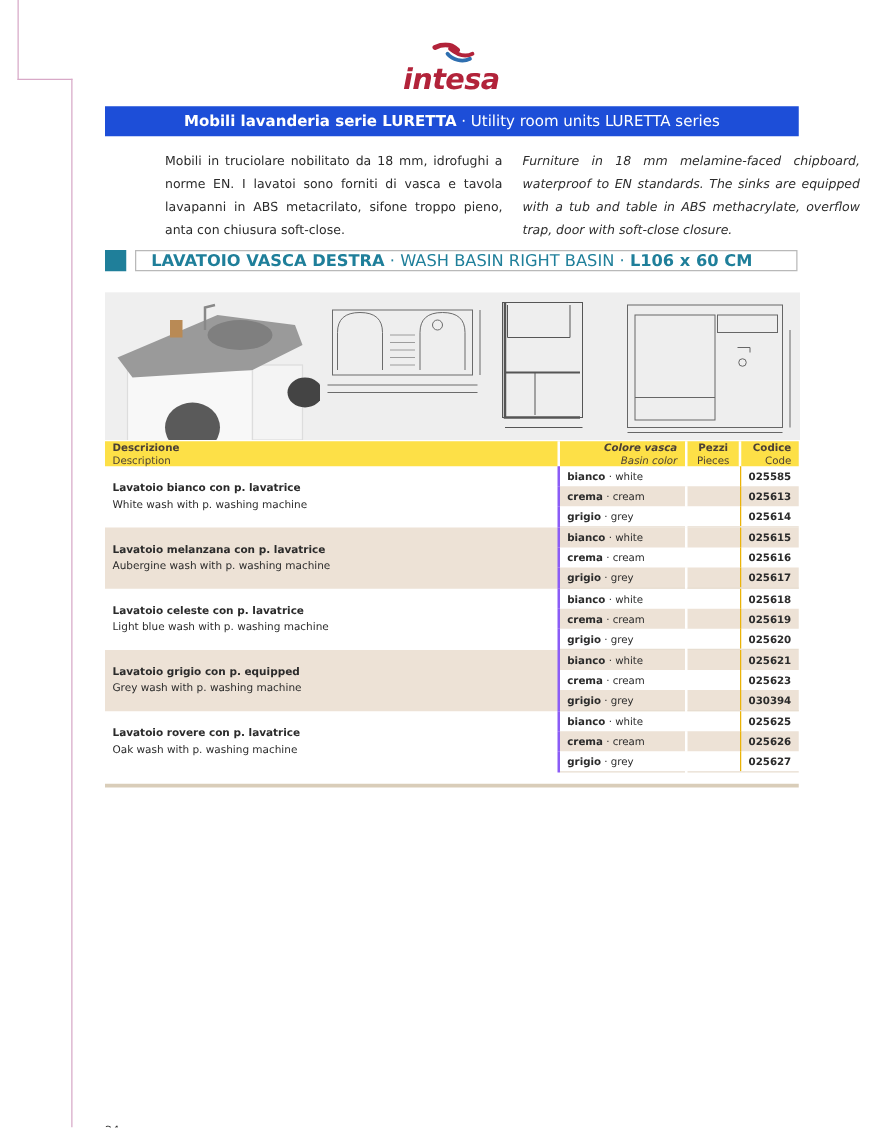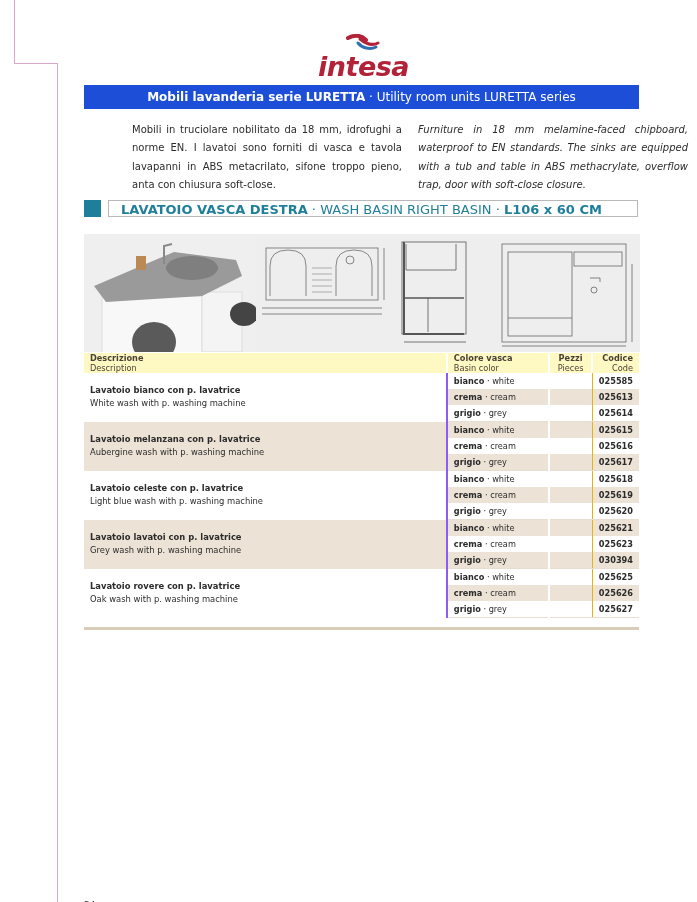--- a/index.html
+++ b/index.html
@@ -5,40 +5,40 @@
   html, body { margin:0; padding:0; background:#ffffff; }
   body { width:697px; height:902px; position:relative; overflow:hidden;
          font-family:"DejaVu Sans", "Liberation Sans", sans-serif; color:#2b2b2b; }
   .margin-line-top { position:absolute; left:14px; top:0; width:1px; height:64px; background:#d8a9c7; }
   .margin-line-h { position:absolute; left:14px; top:63px; width:44px; height:1px; background:#d8a9c7; }
   .margin-line-v { position:absolute; left:57px; top:63px; width:1px; height:839px; background:#d8a9c7; }
 
   .logo { position:absolute; left:318px; top:34px; width:86px; height:46px; }
   .logo-text { position:absolute; left:0; top:17px; width:86px; text-align:center;
                font-family:"DejaVu Sans", sans-serif; font-weight:bold; font-style:italic;
-               font-size:27px; color:#b2233a; letter-spacing:-0.5px; }
+               font-size:23px; color:#b2233a; letter-spacing:-0.5px; }
   .logo svg { position:absolute; left:24px; top:0; }
 
   .title-bar { position:absolute; left:84px; top:85px; width:555px; height:24px; background:#1d4ed8;
                color:#fff; font-size:12px; text-align:center; line-height:24px; }
   .title-bar b { font-weight:bold; }
 
   .intro { position:absolute; top:121px; width:270px; font-size:10px; line-height:18.4px;margin-left:48px; }
   .intro-it { left:84px; text-align:justify; }
   .intro-en { left:370px; font-style:italic; text-align:justify; width:270px; }
 
   .section-square { position:absolute; left:84px; top:200px; width:17px; height:17px; background:#1f7f9a; }
   .section-box { position:absolute; left:108px; top:200px; width:530px; height:17px; border:1px solid #b9b9b9;
                  font-size:13px; line-height:17px; color:#1f7f9a; padding-left:12px; box-sizing:border-box; }
 
   .photo { position:absolute; left:84px; top:234px; width:172px; height:118px; background:#ececec; overflow:hidden; }
   .drawing-strip { position:absolute; left:256px; top:234px; width:384px; height:118px; background:#eeeeee; }
 
   table.products { position:absolute; left:84px; top:353px; width:555px; border-collapse:collapse; font-size:8.2px; }
-  table.products th { background:#fef9c3; color:#4a3f35; font-weight:normal; height:14px; padding:0 6px; vertical-align:middle; line-height:10px; border-left:2px solid #fff; }
+  table.products th { background:#fde047; color:#4a3f35; font-weight:normal; height:14px; padding:0 6px; vertical-align:middle; line-height:10px; border-left:2px solid #fff; }
   table.products th:first-child { border-left:none; text-align:left; }
   table.products th b { font-weight:bold; }
   table.products td { height:16px; padding:0 6px; vertical-align:middle; }
   td.desc { font-size:8.4px; line-height:13px; }
   td.color { text-align:left; width:88px; border-left:2px solid #8b5cf6; }
   td.pieces { width:30px; border-left:2px solid #fff; }
   td.code { width:30px; text-align:right; font-weight:bold; border-left:1px solid #eab308; }
   tr.group-shaded td.desc { background:#ede2d6; }
   td.shade { background:#ede2d6; }
   tr.group-last td { border-bottom:1px solid #e7ddd0; }
@@ -123,21 +123,21 @@
       <line x1="246" y1="112" x2="370" y2="112"></line>
       <line x1="376" y1="30" x2="376" y2="108"></line>
     </g>
   </svg>
 </div>
 
 <table class="products">
   <thead>
     <tr>
       <th><b>Descrizione</b><br><span>Description</span></th>
-      <th style="text-align:left;"><b>Colore vasca</b><br><span>Basin color</span></th>
+      <th style="text-align:right;font-style:italic;"><b>Colore vasca</b><br><span>Basin color</span></th>
       <th style="text-align:center;"><b>Pezzi</b><br><span>Pieces</span></th>
       <th style="text-align:right;"><b>Codice</b><br><span>Code</span></th>
     </tr>
   </thead>
   <tbody id="table-body">
       <tr>
         <td class="desc" rowspan="3"><b>Lavatoio bianco con p. lavatrice</b><br><span>White wash with p. washing machine</span></td>
         <td class="color"><b>bianco</b><span> · </span><span>white</span></td>
         <td class="pieces"></td>
         <td class="code">025585</td>
@@ -178,21 +178,21 @@
         <td class="color shade"><b>crema</b><span> · </span><span>cream</span></td>
         <td class="pieces shade"></td>
         <td class="code shade">025619</td>
       </tr>
       <tr class=" group-last">
         <td class="color"><b>grigio</b><span> · </span><span>grey</span></td>
         <td class="pieces"></td>
         <td class="code">025620</td>
       </tr>
       <tr class="group-shaded">
-        <td class="desc" rowspan="3"><b>Lavatoio lavatoi con p. lavatrice</b><br><span>Grey wash with p. washing machine</span></td>
+        <td class="desc" rowspan="3"><b>Lavatoio grigio con p. equipped</b><br><span>Grey wash with p. washing machine</span></td>
         <td class="color shade"><b>bianco</b><span> · </span><span>white</span></td>
         <td class="pieces shade"></td>
         <td class="code shade">025621</td>
       </tr>
       <tr class="group-shaded">
         <td class="color"><b>crema</b><span> · </span><span>cream</span></td>
         <td class="pieces"></td>
         <td class="code">025623</td>
       </tr>
       <tr class="group-shaded group-last">

